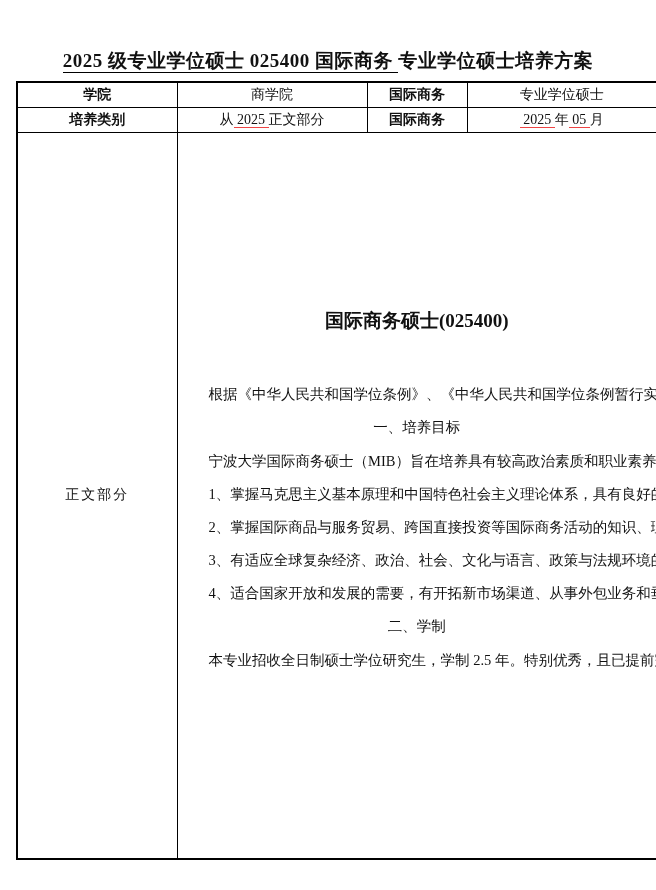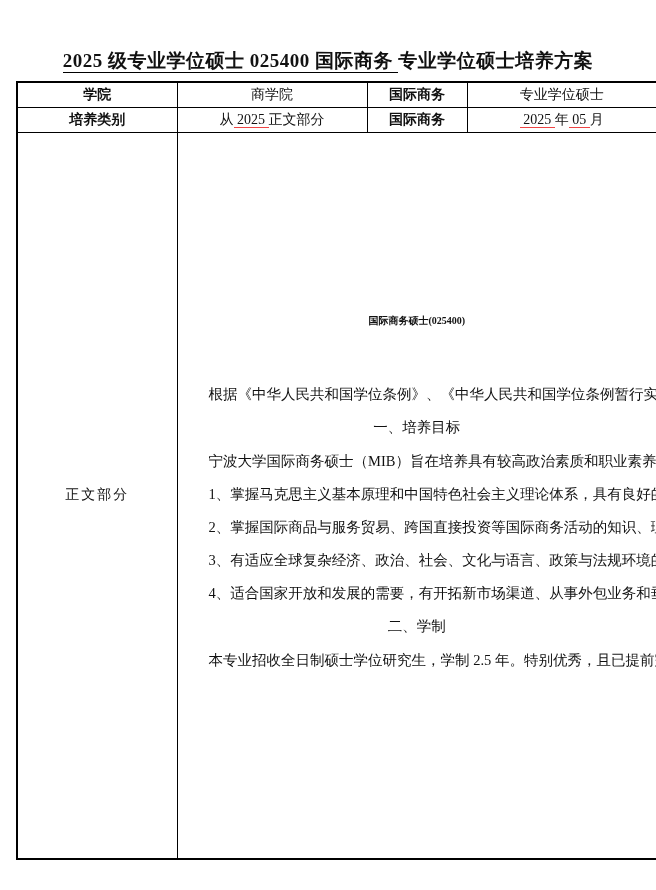--- a/index.html
+++ b/index.html
@@ -27,21 +27,21 @@
   }
   td.lbl{font-weight:bold;}
   tr.hrow{height:25px;}
   tr.bigrow{height:727px;}
   td.section-label{font-weight:normal;font-size:15px;letter-spacing:2px;}
   td.body-cell{
     vertical-align:top;text-align:left;white-space:normal;
     padding:6px 9px 0 8px;
   }
   .center-head{
-    text-align:center;font-weight:bold;font-size:10px;
+    text-align:center;font-weight:bold;font-size:19px;
     margin:2px 0 52px 0;line-height:22px;
   }
   .body-cell p{
     margin:0 0 13px 0;line-height:20px;font-size:14.5px;
   }
   p.indent{text-indent:2em;}
   p.heading{font-weight:normal;margin-bottom:14px;}
   .useg{border-bottom:1px solid #ef4444;}
 </style>
 </head>

